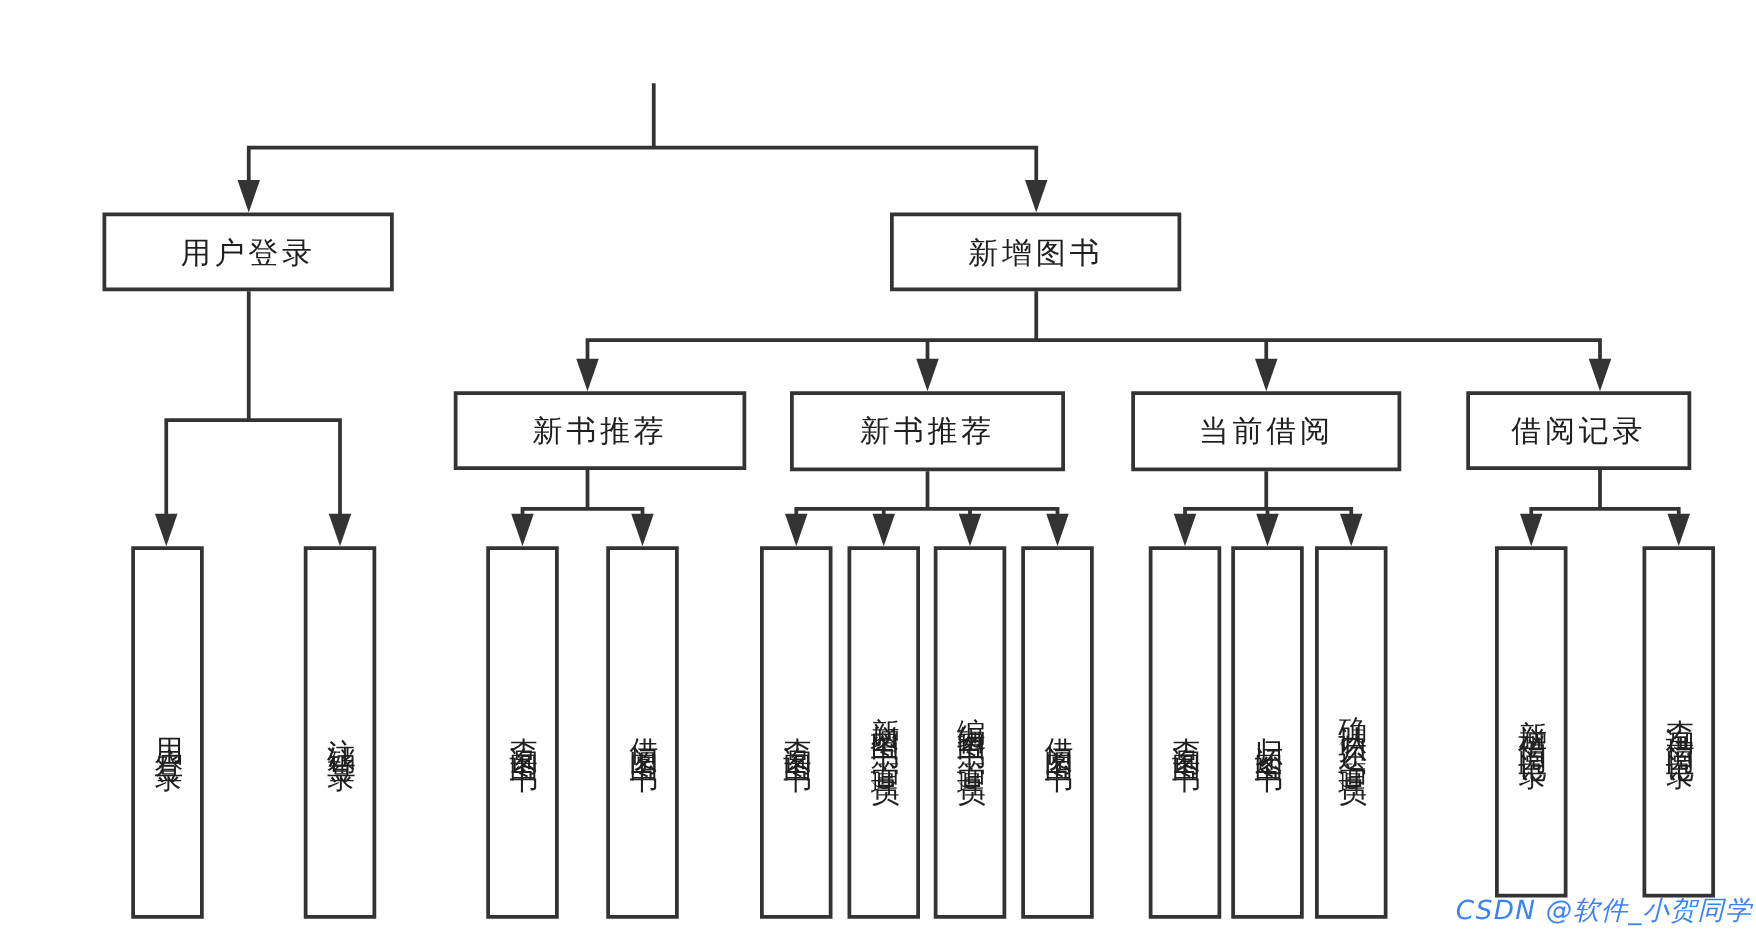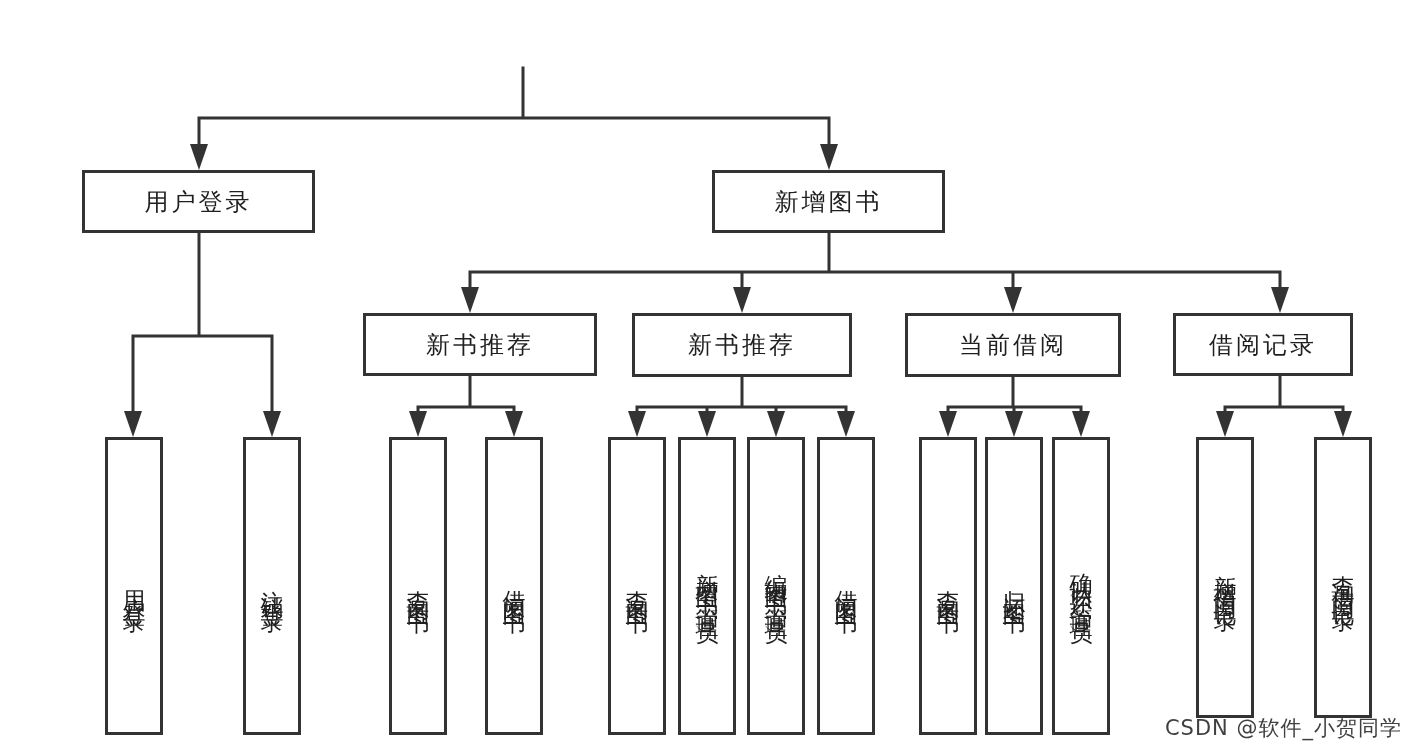--- a/index.html
+++ b/index.html
@@ -34,22 +34,23 @@
     letter-spacing: 7px;
     line-height: 1;
     white-space: nowrap;
   }
   .watermark {
     position: absolute;
     right: 3px;
     top: 714px;
     font-size: 21px;
     letter-spacing: 1px;
-    color: #404040;
+    color: #3b82f6;
     white-space: nowrap;
+    font-style: italic;
   }
 </style>
 </head>
 <body>
 
 <div class="stage">
 
   <svg class="wires" width="1405" height="747" viewBox="0 0 1405 747" aria-hidden="true">
     <path fill="none" stroke="#333333" stroke-width="3" stroke-linecap="square" d="M523 68 V118
              M199 118 H829

